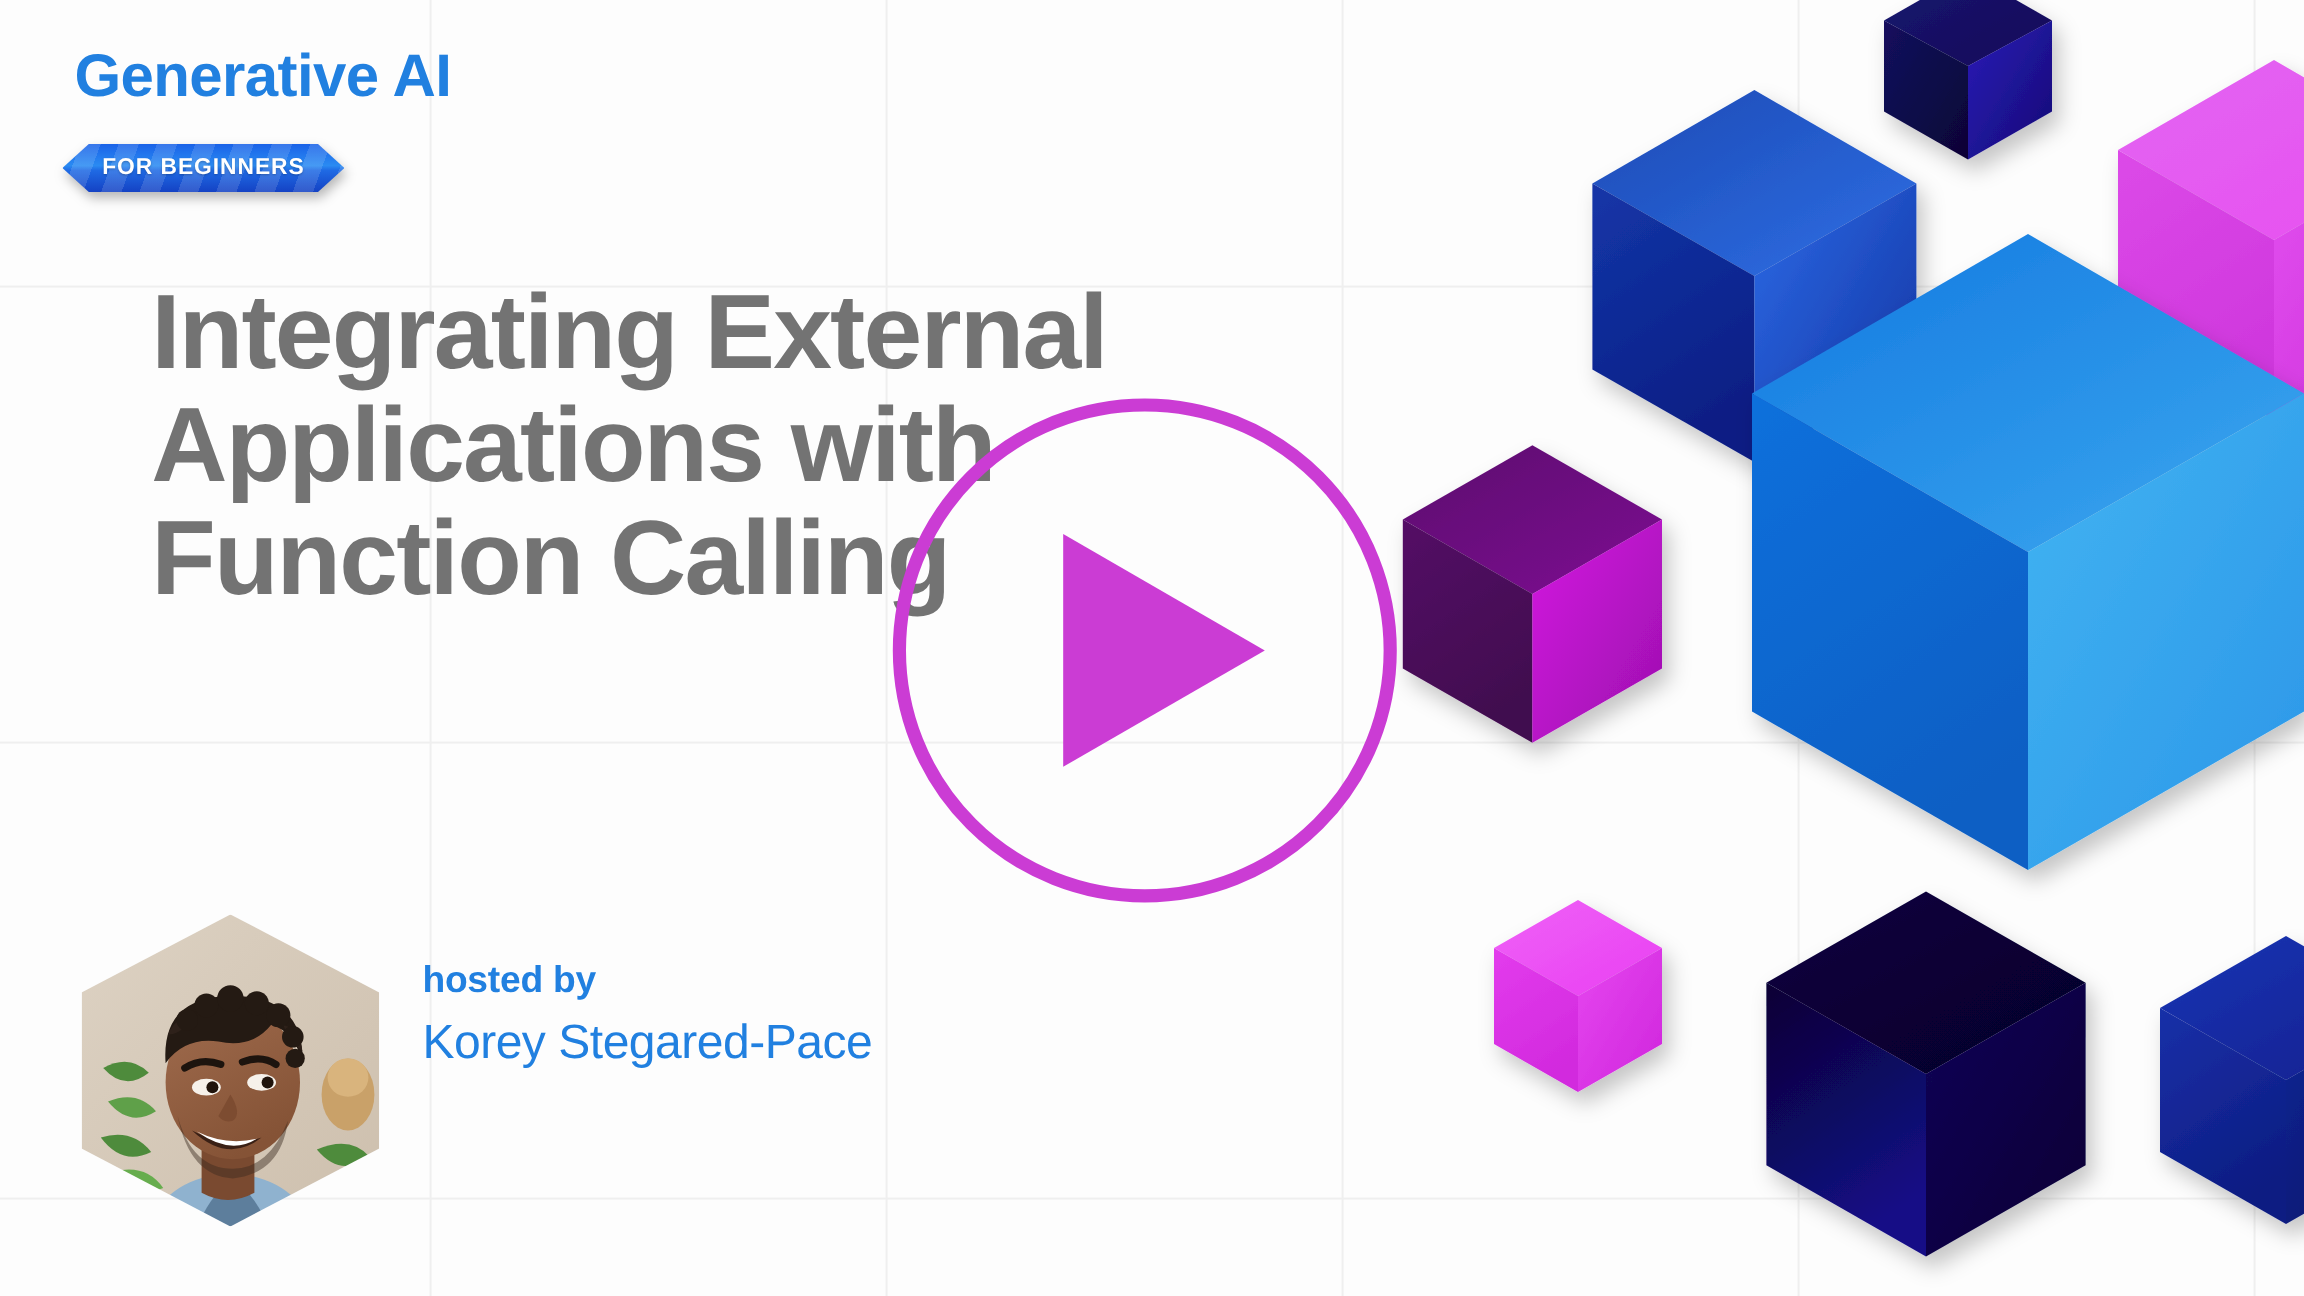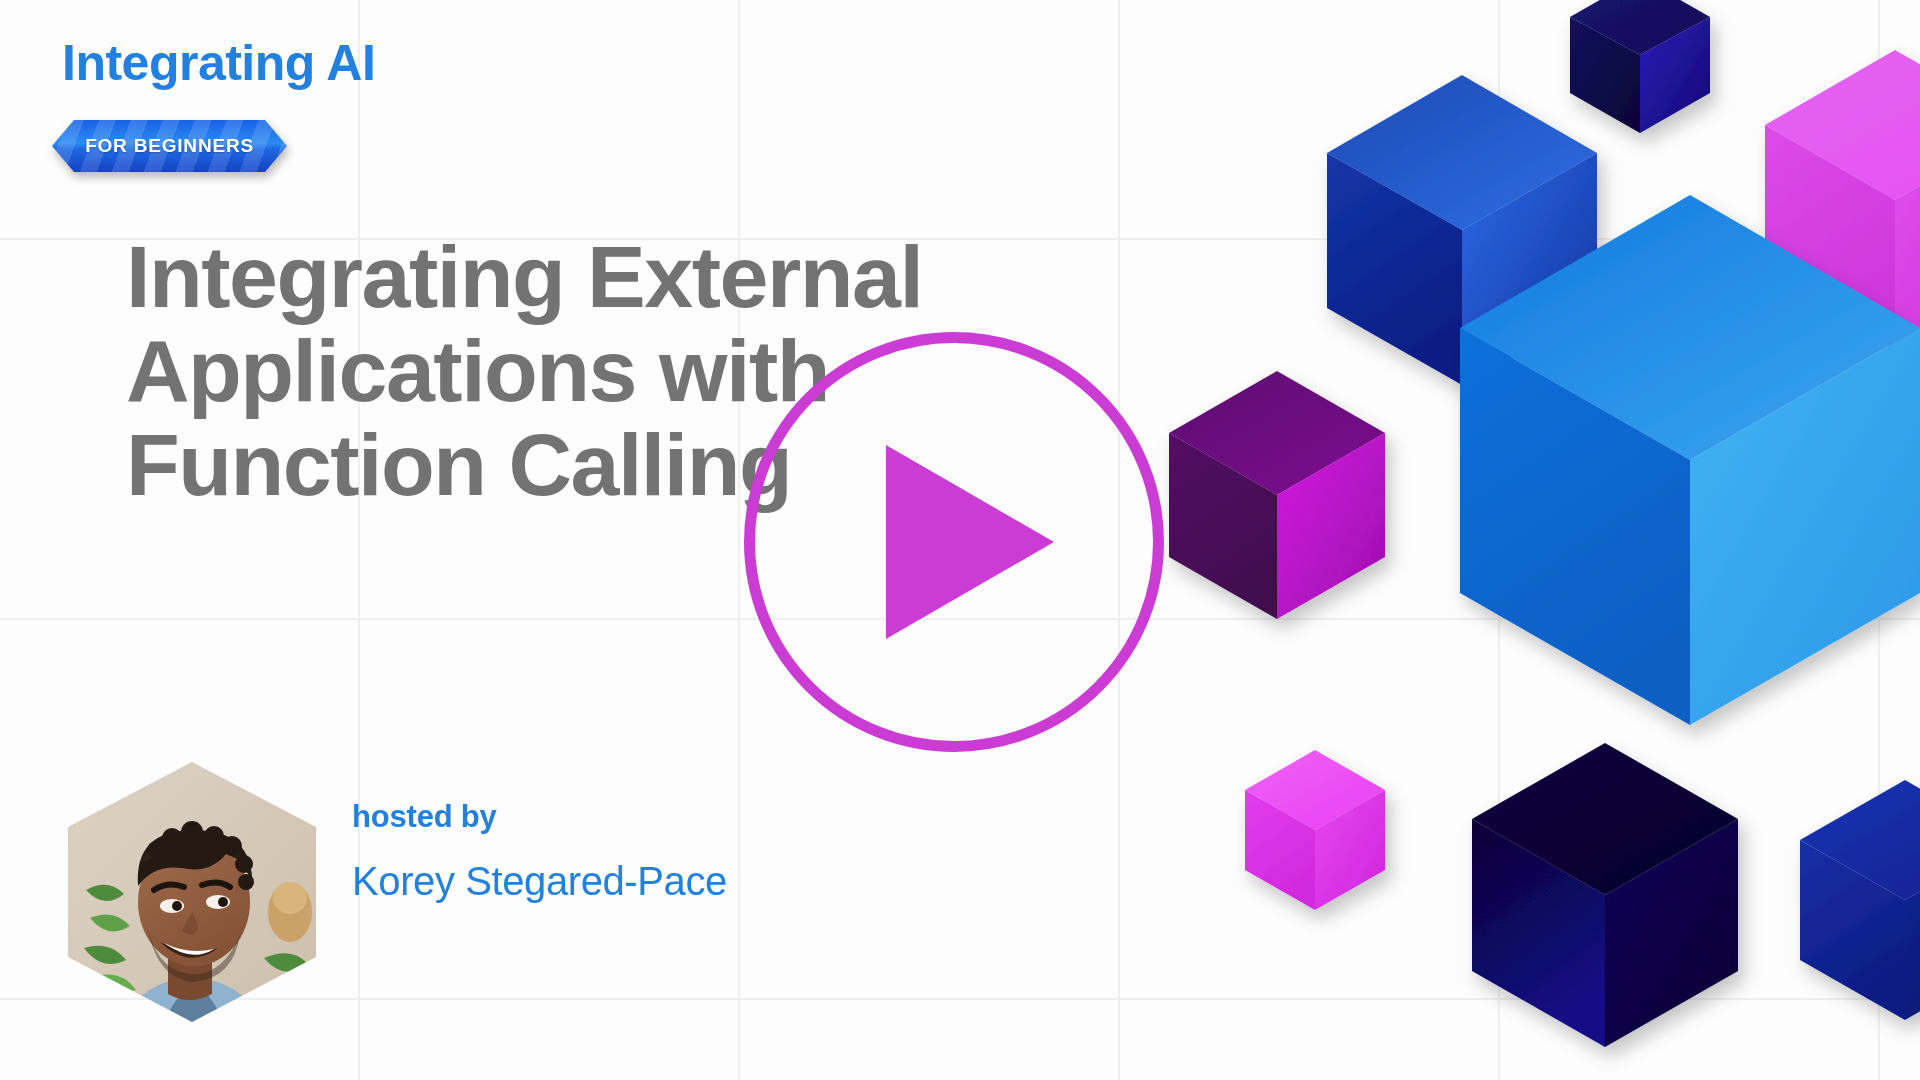--- a/index.html
+++ b/index.html
@@ -56,21 +56,21 @@
     position: absolute;
     left: 52px;
     top: 120px;
     width: 235px;
     height: 44px;
     filter: drop-shadow(2px 5px 5px rgba(0,0,0,0.28));
   }
   .beginners {
     position: relative;
     width: 235px;
-    height: 52px;
+    height: 40px;
     clip-path: polygon(0% 50%, 22px 0%, calc(100% - 22px) 0%, 100% 50%, calc(100% - 22px) 100%, 22px 100%);
     background:
       repeating-linear-gradient(110deg,
         rgba(255,255,255,0.00) 0px,
         rgba(255,255,255,0.00) 14px,
         rgba(255,255,255,0.13) 14px,
         rgba(255,255,255,0.13) 30px),
       linear-gradient(to bottom, #1a62e8 0%, #2a8bf2 45%, #1f6ae4 55%, #1442c4 100%);
   }
   .beginners-label {
@@ -124,21 +124,21 @@
     font-size: 31px;
     font-weight: bold;
     line-height: 1.35;
     letter-spacing: -0.2px;
   }
   .host-name {
     font-size: 40px;
     font-weight: normal;
     line-height: 1.35;
     letter-spacing: -0.4px;
-    margin-top: 16px;
+    margin-top: 4px;
   }
 
   
   .play-button {
     position: absolute;
     left: 744px;
     top: 332px;
     width: 420px;
     height: 420px;
     cursor: pointer;
@@ -323,21 +323,21 @@
       </g>
 
       <g filter="url(#sh)">
         <polygon points="1905,780 2010,840 1905,900 1800,840" fill="url(#nm-top)"></polygon>
         <polygon points="1800,840 1905,900 1905,1020 1800,960" fill="url(#nm-left)"></polygon>
         <polygon points="2010,840 2010,960 1905,1020 1905,900" fill="url(#nm-right)"></polygon>
       </g>
     </svg>
   </div>
 
-  <div class="brand">Integrating AI</div>
+  <div class="brand">Generative AI</div>
 
   <div class="beginners-wrap">
     <div class="beginners">
       <div class="beginners-label">FOR BEGINNERS</div>
     </div>
   </div>
 
   <div class="slide-title">Integrating External
 Applications with
 Function Calling</div>

